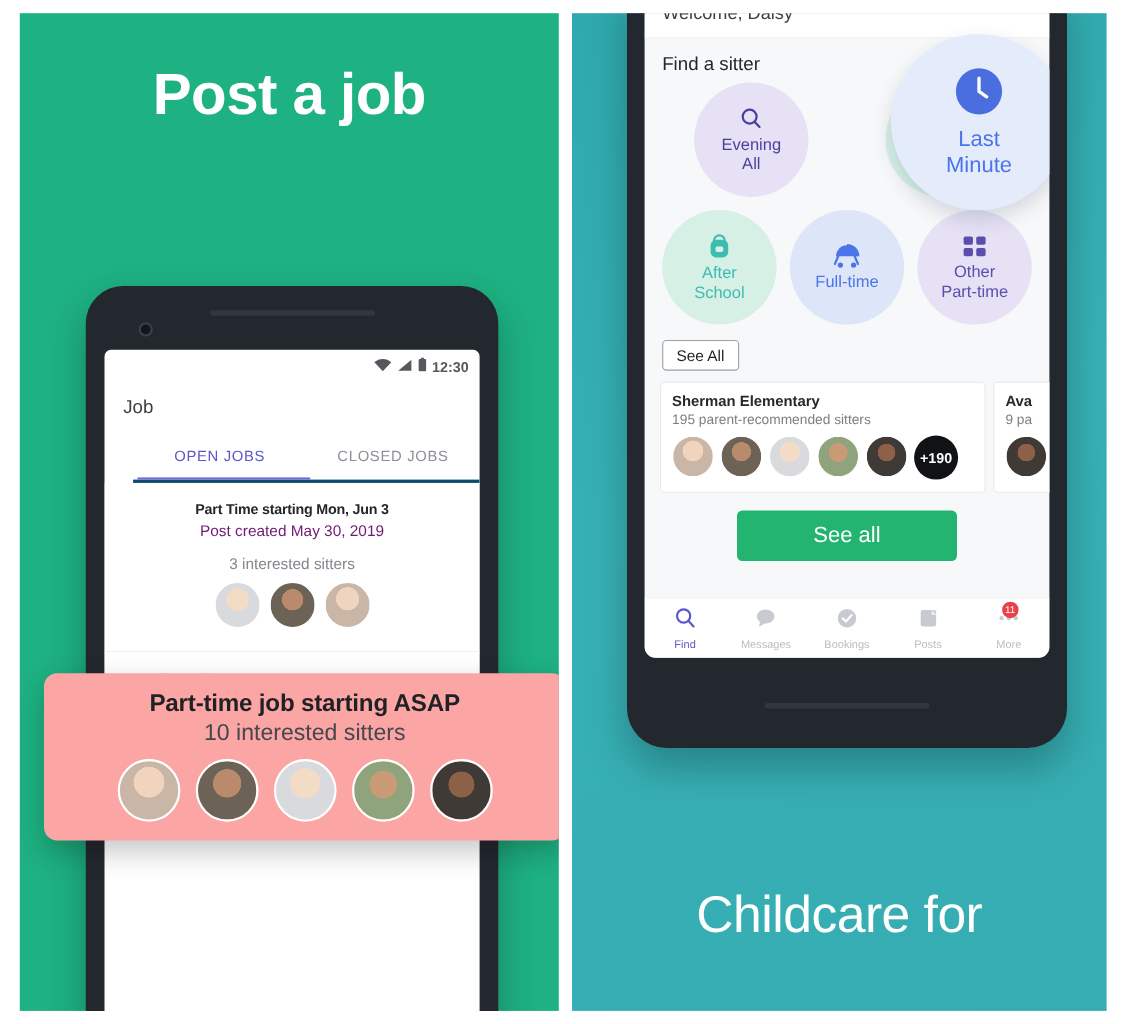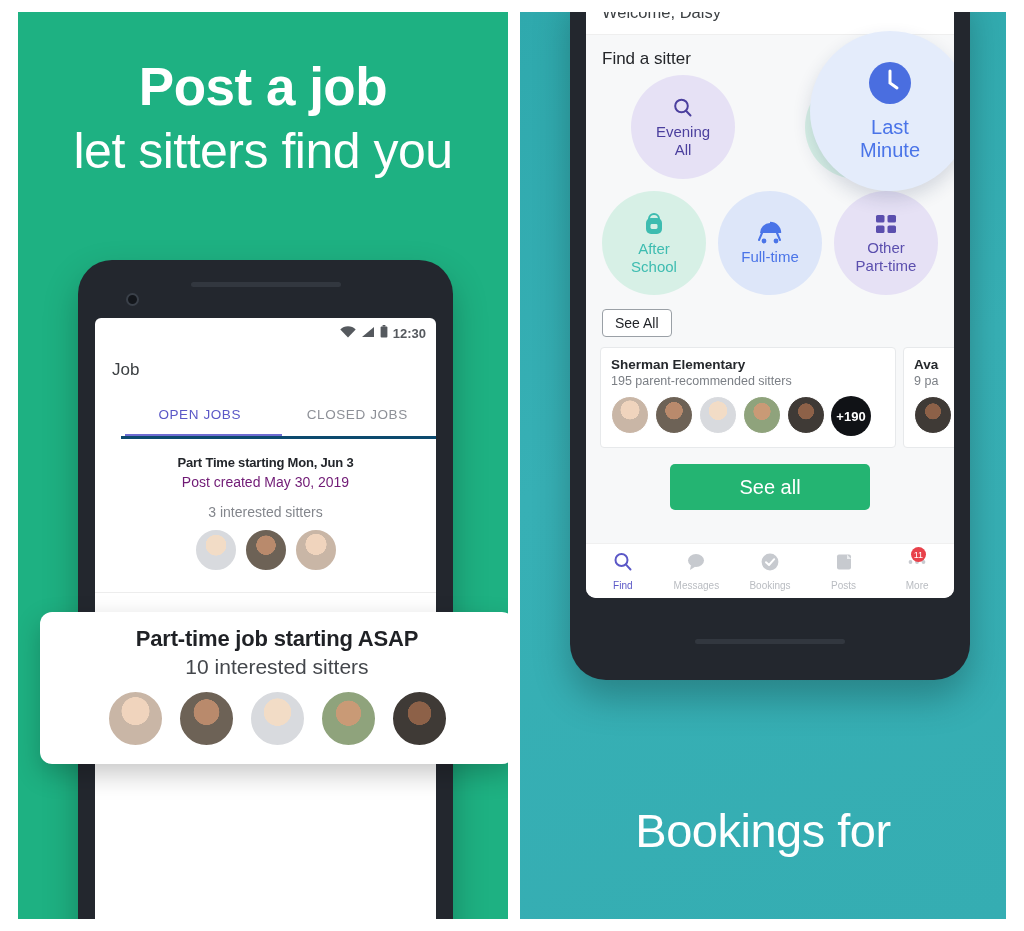--- a/index.html
+++ b/index.html
@@ -52,21 +52,21 @@
       box-sizing:border-box;background-size:cover;}
   .jobcard.faded .job-title{color:#4b4e53;font-weight:bold;font-size:18px;}
   .jobcard.faded .job-int{color:#c2c5c9;}
 
   .postbtn{display:block;margin:8px auto 0;width:200px;height:46px;border:none;
      background:#1eb67f;color:#fff;font-size:19px;font-weight:bold;border-radius:5px;
      font-family:inherit;cursor:pointer;}
 
   
   .floatcard{position:absolute;left:22px;top:600px;width:474px;height:152px;
-     background:#ffffff;border-radius:12px;box-shadow:0 10px 26px rgba(0,0,0,.22);
+     background:#fca5a5;border-radius:12px;box-shadow:0 10px 26px rgba(0,0,0,.22);
      text-align:center;padding-top:14px;box-sizing:border-box;z-index:9;}
   .floatcard .t1{font-size:22px;font-weight:bold;color:#1f2125;letter-spacing:-.2px;}
   .floatcard .t2{font-size:21px;color:#44474c;margin-top:3px;}
   .floatcard .avatars{margin-top:11px;}
   .floatcard .av{width:57px;height:57px;margin:0 7px;}
 
   
   .phoneR{position:absolute;left:50px;top:-22px;width:400px;height:690px;
      background:#23272e;border-radius:0 0 36px 36px;box-shadow:0 18px 36px rgba(0,0,0,.25);}
   .phoneR .speakerB{position:absolute;bottom:36px;left:50%;transform:translateX(-50%);
@@ -135,21 +135,20 @@
 </style>
 </head>
 <body>
 
 <div class="stage">
 
   <div class="panel panel-left">
 
     <div class="headline">
       <div class="l1">Post a job</div>
-      <div class="l2">let sitters find you</div>
     </div>
 
     <div class="phoneL">
       <div class="speaker"></div>
       <div class="cam"></div>
 
       <div class="screenL">
 
         <div class="statusbar">
           <span class="sb-ico">
@@ -375,18 +374,18 @@
             </span>
             <span class="badge">11</span>
             <span class="nlab">More</span>
           </div>
         </div>
 
       </div>
     </div>
 
     <div class="headlineR">
-      <div class="r1">Bookings for</div>
+      <div class="r1">Childcare for</div>
     </div>
 
   </div>
 
 </div>
 
 </body></html>

